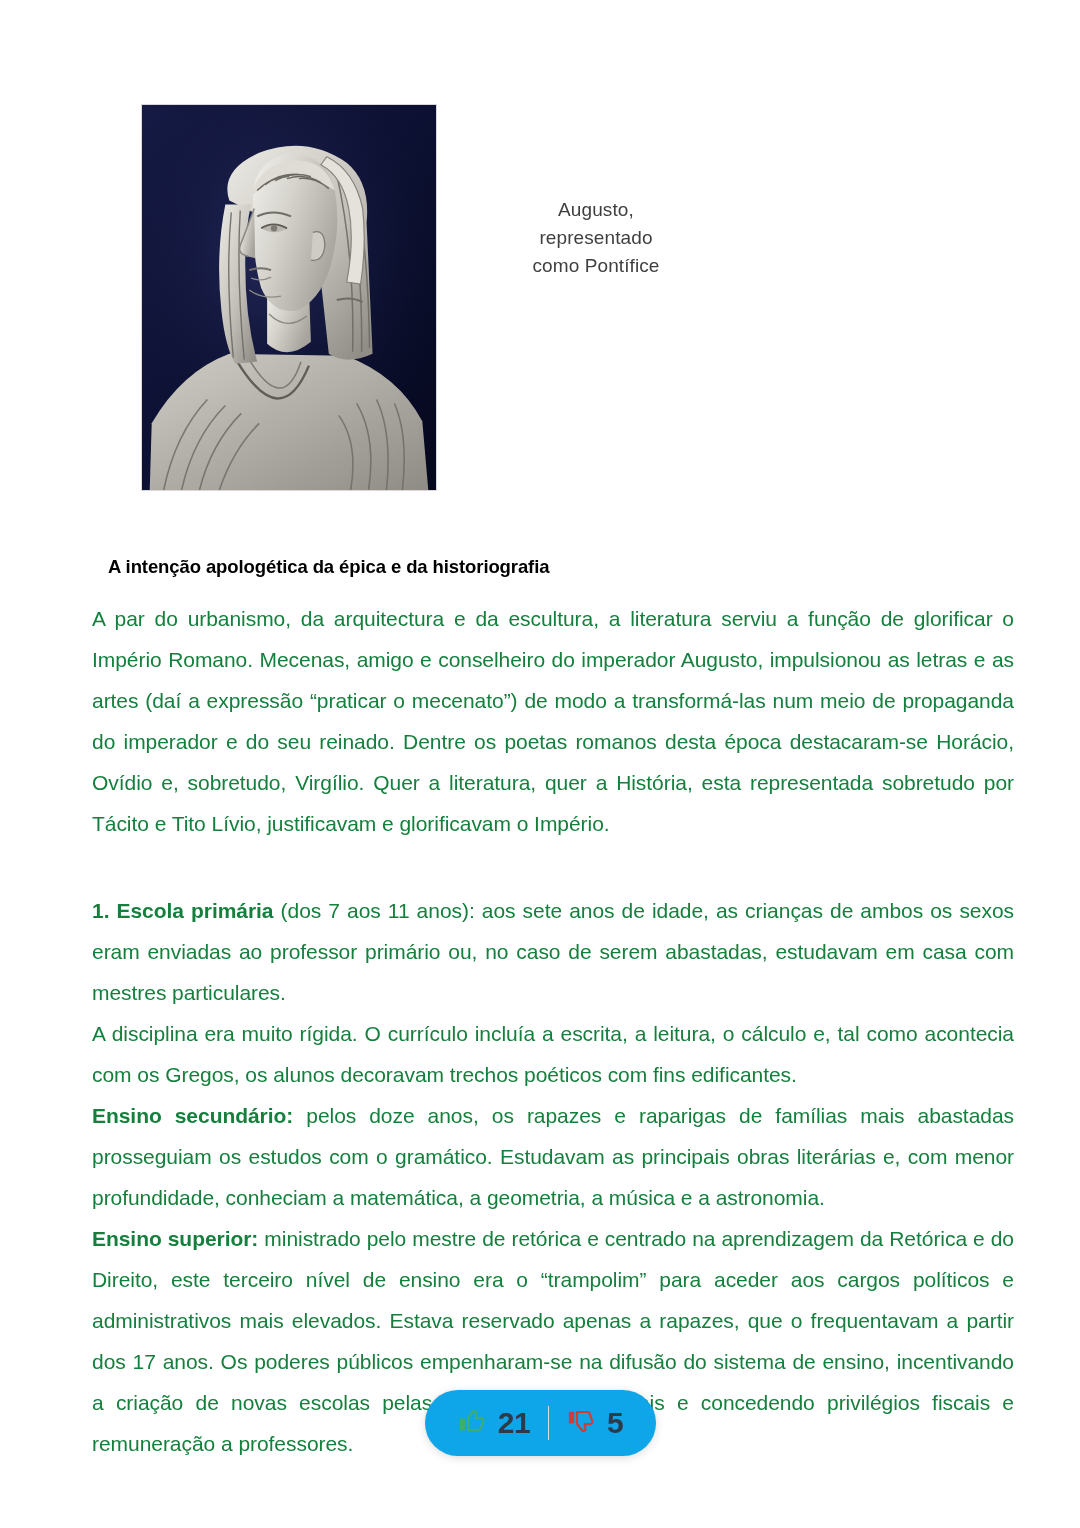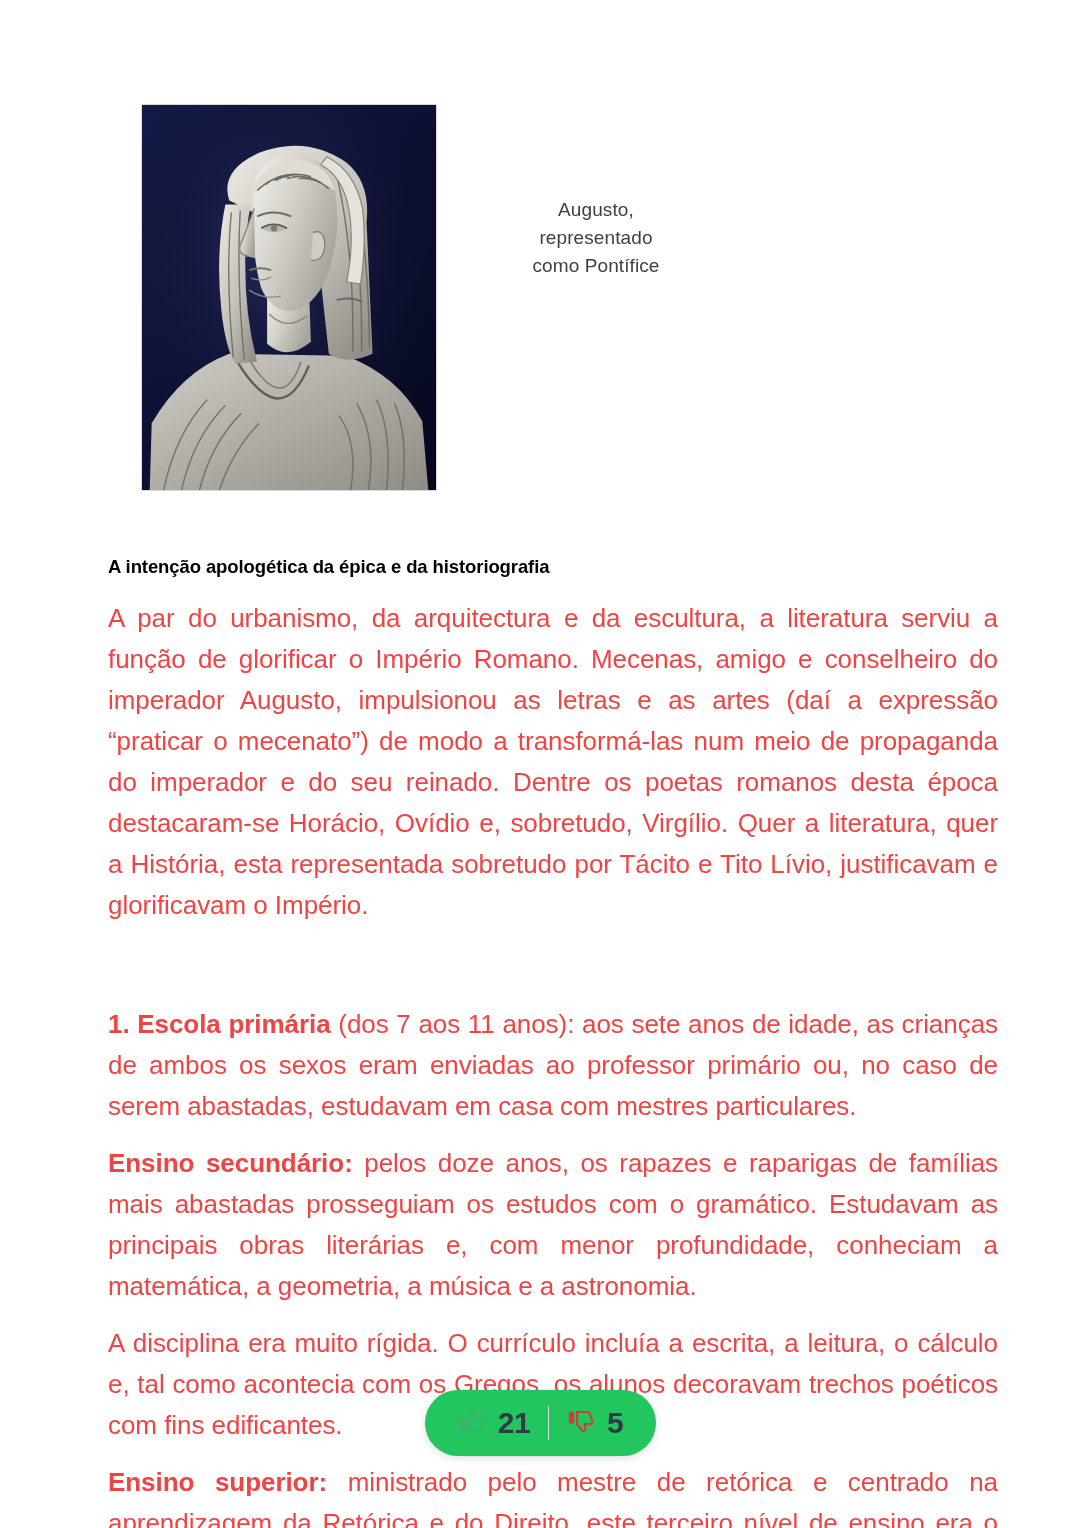--- a/index.html
+++ b/index.html
@@ -72,41 +72,41 @@
   h2.section-heading {
     margin: 16px;
     font-size: 18.5px;
     font-weight: bold;
     line-height: 30px;
     letter-spacing: -0.1px;
     color: #000000;
   }
 
   p.body-text {
-    margin: 16px;
-    font-size: 26px;
+    margin: 0;
+    font-size: 21px;
     line-height: 41px;
     text-align: justify;
-    color: #ef4444;
+    color: #15803d;
     letter-spacing: -0.05px;
   }
   p.body-text.plain { text-align: left; }
 
   .lead { font-weight: bold; }
 
   .gap-large { height: 46px; }
 
   
   .vote-widget {
     position: absolute;
     left: 425px;
     top: 1390px;
     width: 231px;
     height: 66px;
-    background: #22c55e;
+    background: #0ea5e9;
     border-radius: 33px;
     box-shadow: 0 2px 10px rgba(0,0,0,0.13), 0 0 2px rgba(0,0,0,0.08);
     display: flex;
     align-items: center;
     justify-content: center;
     box-sizing: border-box;
     text-align: right;
   }
   .vote-group {
     display: flex;
@@ -246,25 +246,25 @@
     <p class="body-text">A par do urbanismo, da arquitectura e da escultura, a literatura serviu a função de glorificar o Império Romano. Mecenas, amigo e conselheiro do imperador Augusto, impulsionou as letras e as artes (daí a expressão “praticar o mecenato”) de modo a transformá-las num meio de propaganda do imperador e do seu reinado. Dentre os poetas romanos desta época destacaram-se Horácio, Ovídio e, sobretudo, Virgílio. Quer a literatura, quer a História, esta representada sobretudo por Tácito e Tito Lívio, justificavam e glorificavam o Império.</p>
 
     <div class="gap-large"></div>
 
 
 
     <p class="body-text">
       <span class="lead">1. Escola primária</span><span> (dos 7 aos 11 anos): aos sete anos de idade, as crianças de ambos os sexos eram enviadas ao professor primário ou, no caso de serem abastadas, estudavam em casa com mestres particulares.</span>
     </p>
 
+    <p class="body-text">A disciplina era muito rígida. O currículo incluía a escrita, a leitura, o cálculo e, tal como acontecia com os Gregos, os alunos decoravam trechos poéticos com fins edificantes.</p>
+
     <p class="body-text">
       <span class="lead">Ensino secundário:</span><span> pelos doze anos, os rapazes e raparigas de famílias mais abastadas prosseguiam os estudos com o gramático. Estudavam as principais obras literárias e, com menor profundidade, conheciam a matemática, a geometria, a música e a astronomia.</span>
     </p>
-
-    <p class="body-text">A disciplina era muito rígida. O currículo incluía a escrita, a leitura, o cálculo e, tal como acontecia com os Gregos, os alunos decoravam trechos poéticos com fins edificantes.</p>
 
     <p class="body-text">
       <span class="lead">Ensino superior:</span><span> ministrado pelo mestre de retórica e centrado na aprendizagem da Retórica e do Direito, este terceiro nível de ensino era o “trampolim” para aceder aos cargos políticos e administrativos mais elevados. Estava reservado apenas a rapazes, que o frequentavam a partir dos 17 anos. Os poderes públicos empenharam-se na difusão do sistema de ensino, incentivando a criação de novas escolas pelas autoridades municipais e concedendo privilégios fiscais e remuneração a professores.</span>
     </p>
   </div>
 
   <div class="vote-widget">
 
     <div class="vote-group">
       <span class="thumb-icon">

